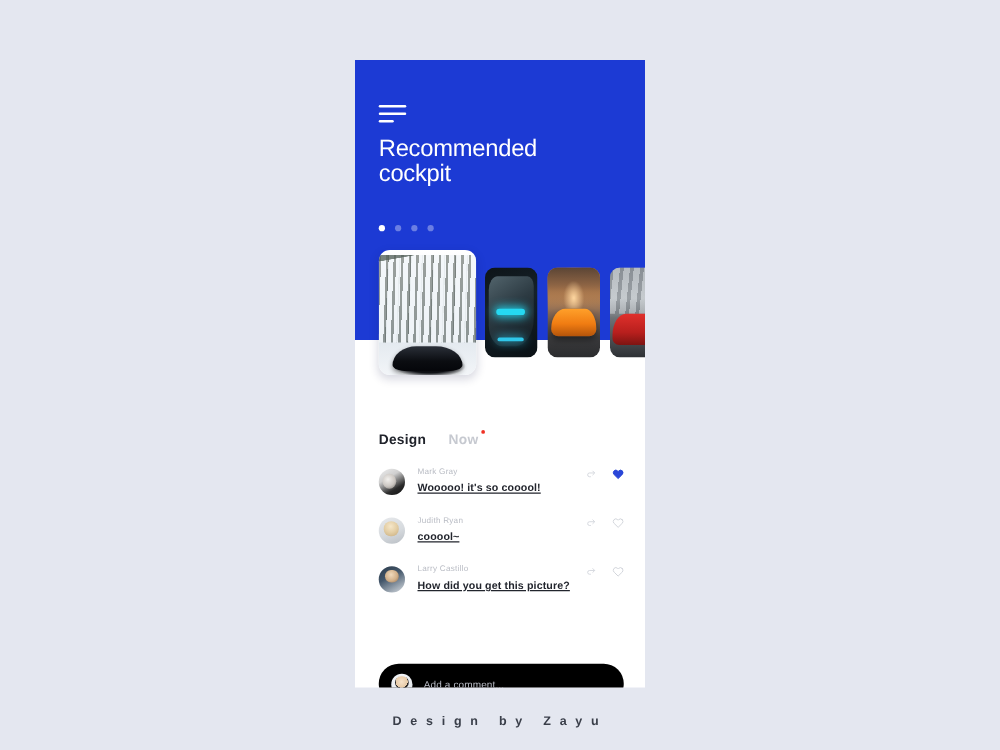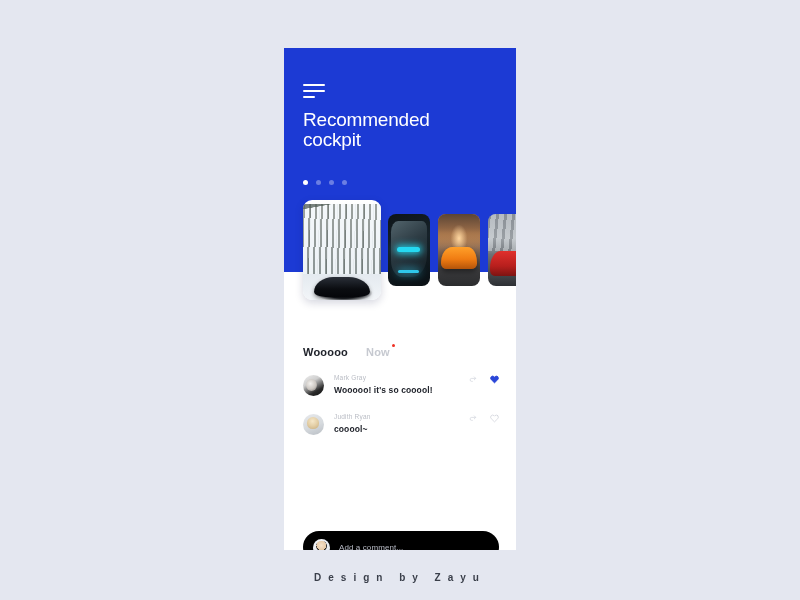--- a/index.html
+++ b/index.html
@@ -142,21 +142,21 @@
   .tab{font-size:11px;font-weight:bold;color:#c6c9d0;cursor:pointer;position:relative;letter-spacing:.2px;}
   .tab.active{color:#20232b;}
   #now-badge{
     position:absolute;right:-5px;top:-2px;width:3px;height:3px;border-radius:50%;background:#ef3124;
   }
   #comments{position:absolute;left:19px;top:64px;width:196px;}
   .comment{display:flex;align-items:flex-start;margin-bottom:17px;position:relative;}
   .c-av{width:21px;height:21px;margin-right:10px;margin-top:1px;}
   .c-body{flex:1;min-width:0;}
   .c-name{font-size:6.5px;color:#b9bcc4;letter-spacing:.2px;margin-bottom:4px;}
-  .c-text{font-size:8.5px;color:#22252d;font-weight:bold;letter-spacing:.1px;}
+  .c-text{font-size:8.5px;color:#22252d;font-weight:bold;letter-spacing:.1px;text-decoration:underline;}
   .c-actions{display:flex;align-items:center;gap:12px;padding-top:1px;}
   .ico{width:9px;height:9px;cursor:pointer;display:block;}
   
   #comment-input{
     position:absolute;left:19px;top:221px;width:196px;height:32px;
     background:#000000;border-radius:16px;display:flex;align-items:center;
     cursor:text;
   }
   #input-av{width:17px;height:17px;margin-left:10px;margin-right:9px;}
   #input-placeholder{font-size:8px;color:#b7bac4;letter-spacing:.1px;}
@@ -205,21 +205,21 @@
     </div>
     <div class="thumb" id="thumb3">
       <div class="ph ph-red"></div>
     </div>
   </div>
 
   <div id="content">
 
     <div id="tabs">
       <div class="tab active">
-        <span>Wooooo</span>
+        <span>Design</span>
       </div>
       <div class="tab">
         <span>Now</span>
         <span id="now-badge"></span>
       </div>
     </div>
 
     <div id="comments">
 
       <div class="comment">
@@ -249,20 +249,36 @@
           <svg class="ico" viewBox="0 0 24 24" fill="none" stroke="#d3d6dd" stroke-width="2" stroke-linecap="round" stroke-linejoin="round">
             <path d="M9 17H7a4 4 0 0 1 0-8h10"></path>
               <path d="M14 5l4 4-4 4"></path>
           </svg>
           <svg class="ico" viewBox="0 0 24 24" fill="none" stroke="#cfd2d9" stroke-width="2" stroke-linecap="round" stroke-linejoin="round">
             <path d="M20.8 4.6a5.5 5.5 0 0 0-7.8 0L12 5.7l-1-1.1a5.5 5.5 0 0 0-7.8 7.8l1.1 1L12 21l7.7-7.6 1.1-1a5.5 5.5 0 0 0 0-7.8z"></path>
           </svg>
         </div>
       </div>
 
+      <div class="comment">
+        <div class="av av-c c-av"></div>
+        <div class="c-body">
+          <div class="c-name">Larry Castillo</div>
+          <div class="c-text">How did you get this picture?</div>
+        </div>
+        <div class="c-actions">
+          <svg class="ico" viewBox="0 0 24 24" fill="none" stroke="#d3d6dd" stroke-width="2" stroke-linecap="round" stroke-linejoin="round">
+            <path d="M9 17H7a4 4 0 0 1 0-8h10"></path>
+              <path d="M14 5l4 4-4 4"></path>
+          </svg>
+          <svg class="ico" viewBox="0 0 24 24" fill="none" stroke="#cfd2d9" stroke-width="2" stroke-linecap="round" stroke-linejoin="round">
+            <path d="M20.8 4.6a5.5 5.5 0 0 0-7.8 0L12 5.7l-1-1.1a5.5 5.5 0 0 0-7.8 7.8l1.1 1L12 21l7.7-7.6 1.1-1a5.5 5.5 0 0 0 0-7.8z"></path>
+          </svg>
+        </div>
+      </div>
 
     </div>
 
     <div id="comment-input">
       <div class="av av-me" id="input-av"></div>
       <span id="input-placeholder">Add a comment...</span>
     </div>
 
   </div>
 </div>

